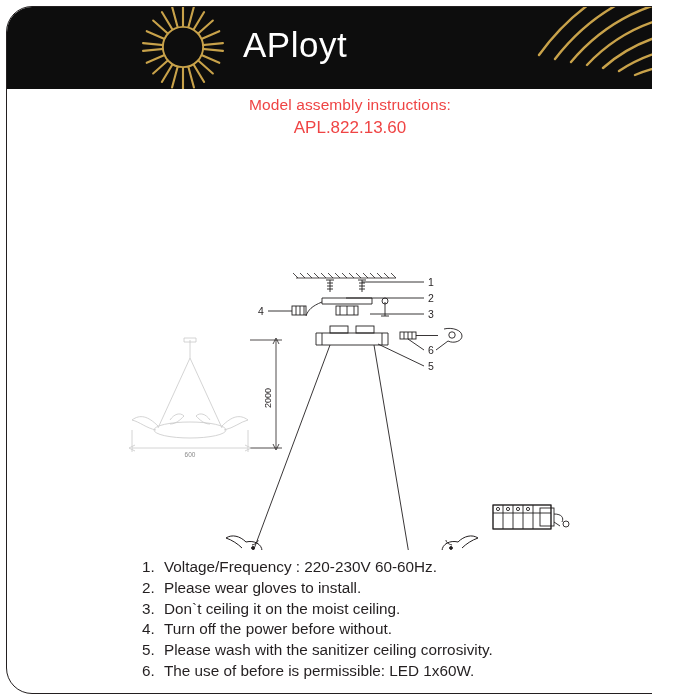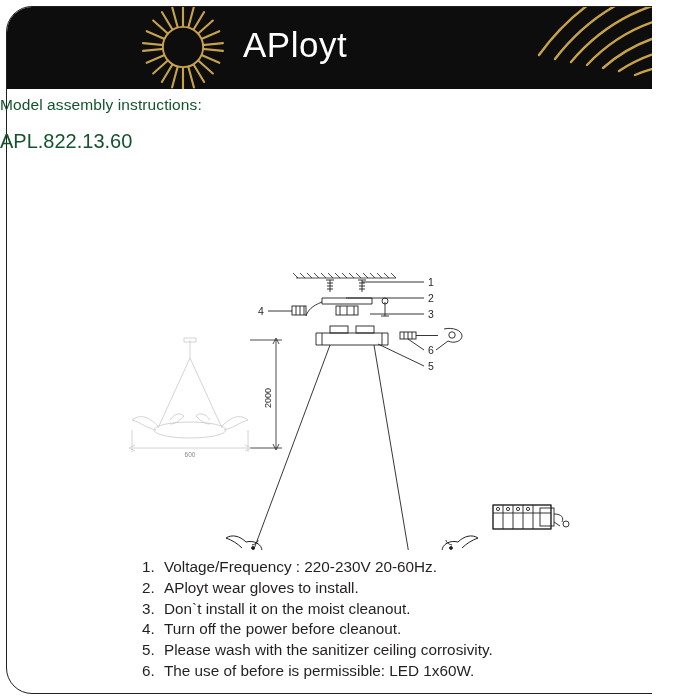--- a/index.html
+++ b/index.html
@@ -50,25 +50,25 @@
     letter-spacing: 0.5px;
     font-family: "Liberation Sans", sans-serif;
     font-weight: 400;
   }
 
   
   .title-block {
     position: absolute;
     left: 0; top: 96px;
     width: 700px;
-    text-align: left;
-    color: #14532d;
+    text-align: center;
+    color: #ef4444;
   }
   .title-block .t1 { font-size: 15.5px; letter-spacing: 0.1px; }
-  .title-block .t2 { font-size: 20px; margin-top: 16px; }
+  .title-block .t2 { font-size: 17px; margin-top: 4px; }
 
   
   .drawing { position: absolute; left: 0; top: 130px; width: 700px; height: 420px; }
   .drawing svg { display: block; }
 
   
   .notes {
     position: absolute;
     left: 142px; top: 557px;
     width: 520px;
@@ -324,33 +324,33 @@
         <text x="428" y="240">5</text>
         <text x="428" y="224">6</text>
         <text x="572" y="428">7</text>
       </g>
     </svg>
   </div>
 
   <div class="notes">
     <div class="note-row">
       <span class="note-num">1.</span>
-      <span class="note-txt">Voltage/Frequency : 220-230V 20-60Hz.</span>
+      <span class="note-txt">Voltage/Frequency : 220-230V 60-60Hz.</span>
     </div>
     <div class="note-row">
       <span class="note-num">2.</span>
-      <span class="note-txt">APloyt wear gloves to install.</span>
+      <span class="note-txt">Please wear gloves to install.</span>
     </div>
     <div class="note-row">
       <span class="note-num">3.</span>
-      <span class="note-txt">Don`t install it on the moist cleanout.</span>
+      <span class="note-txt">Don`t ceiling it on the moist ceiling.</span>
     </div>
     <div class="note-row">
       <span class="note-num">4.</span>
-      <span class="note-txt">Turn off the power before cleanout.</span>
+      <span class="note-txt">Turn off the power before without.</span>
     </div>
     <div class="note-row">
       <span class="note-num">5.</span>
       <span class="note-txt">Please wash with the sanitizer ceiling corrosivity.</span>
     </div>
     <div class="note-row">
       <span class="note-num">6.</span>
       <span class="note-txt">The use of before is permissible: LED 1x60W.</span>
     </div>
   </div>

